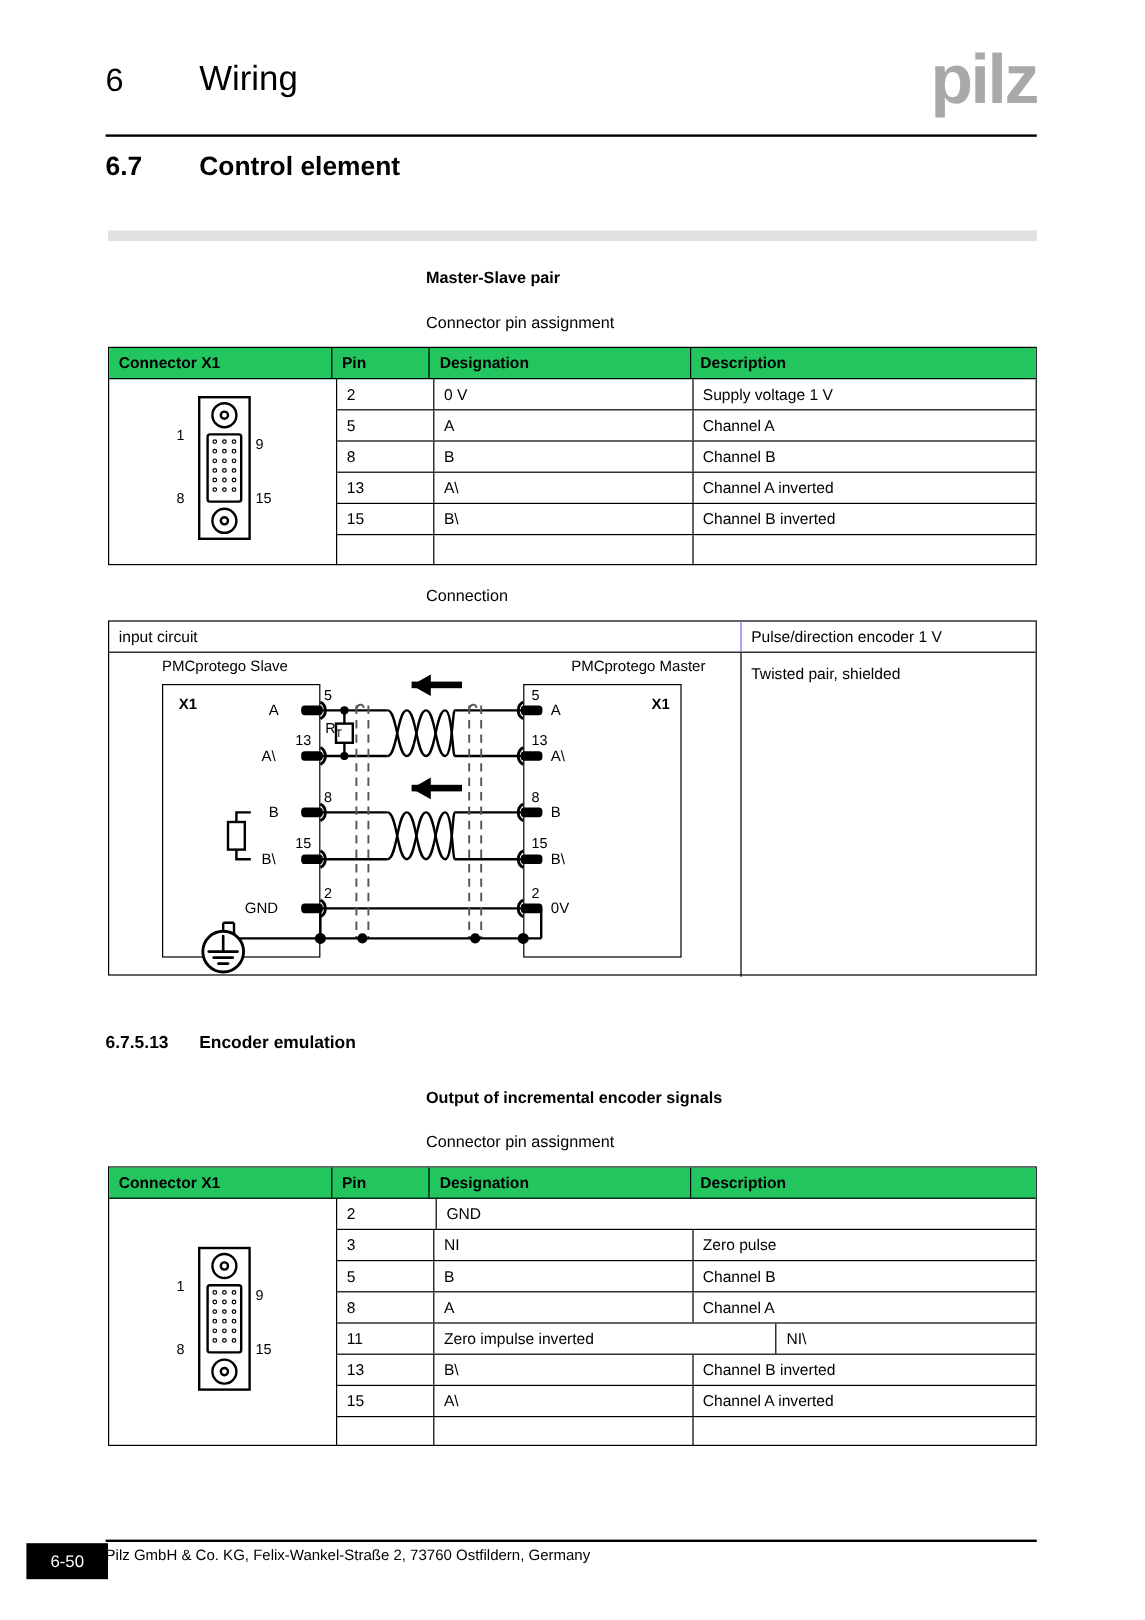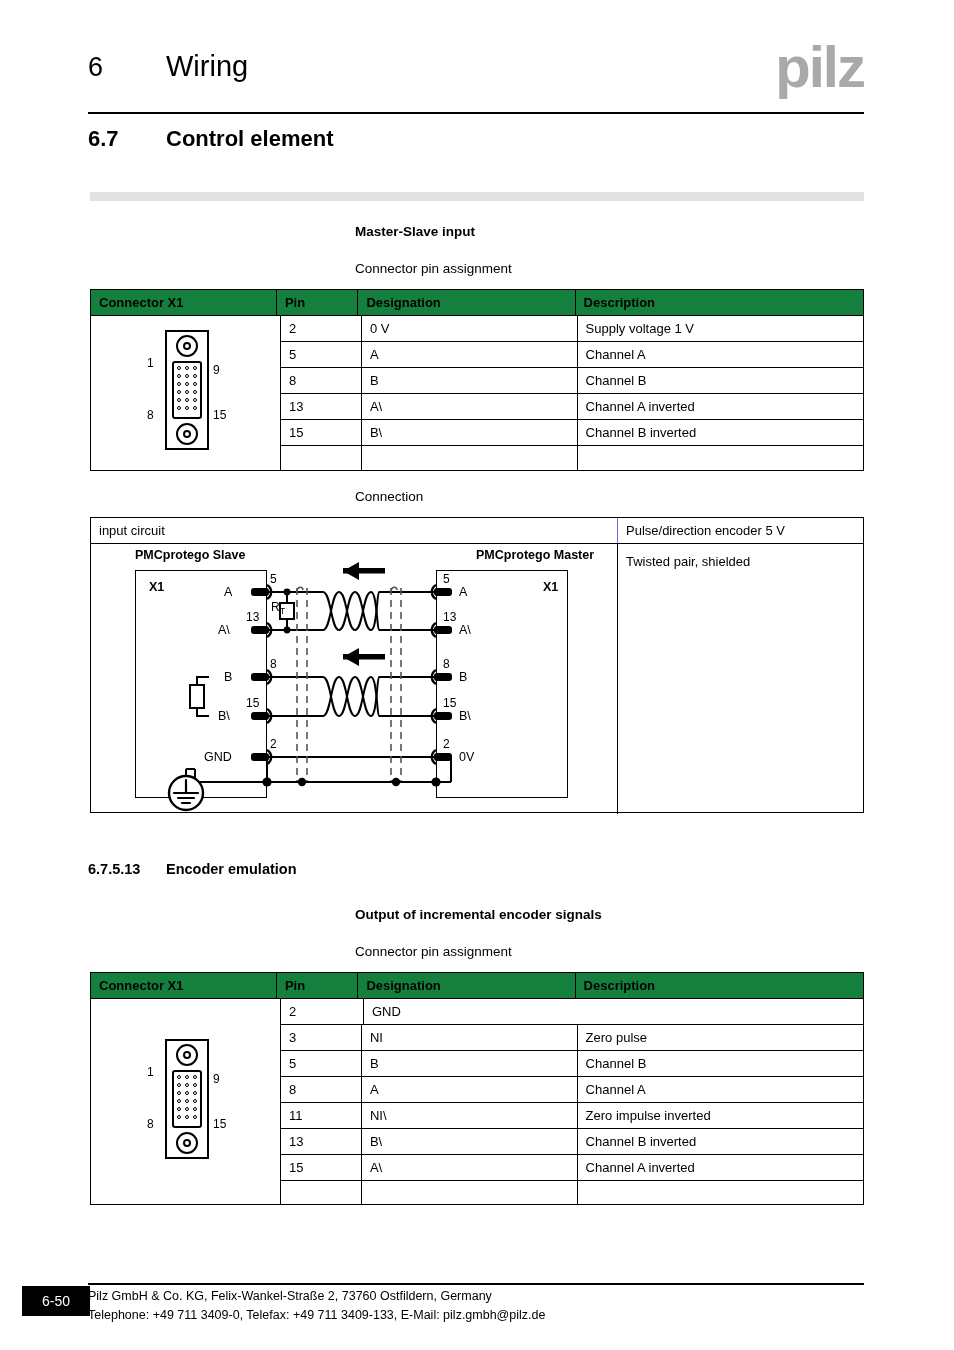--- a/index.html
+++ b/index.html
@@ -25,21 +25,21 @@
   .graybar{position:absolute;left:90px;top:192px;width:774px;height:9px;background:#e2e2e2;}
 
   
   .cap-bold{position:absolute;font-size:13.5px;font-weight:700;}
   .cap-reg{position:absolute;font-size:13.5px;font-weight:400;}
 
   
   .tbl{position:absolute;border:1px solid #000;box-sizing:border-box;
        font-size:13px;background:#fff;}
   .trow{display:flex;box-sizing:border-box;}
-  .trow.head{background:#15803d;font-weight:700;}
+  .trow.head{background:#22c55e;font-weight:700;}
   .cell{box-sizing:border-box;border-right:1px solid #000;
         padding:4px 8px;display:flex;align-items:center;overflow:hidden;}
   .cell:last-child{border-right:none;}
   .rb{border-bottom:1px solid #000;}
   .c-conn{width:190px;}
   .c-pin{width:83px;}
   .c-des{width:222px;}
   .c-dsc{width:294px;}
 
   
@@ -78,21 +78,21 @@
   .conn-bot .r{flex:1;padding:8px;box-sizing:border-box;line-height:1.55;}
   .conn-bot .r p{margin:0 0 14px 0;}
   sub{font-size:9px;}
 
   
   .diag{position:absolute;left:0;top:0;width:527px;height:270px;}
   .dev{position:absolute;border:1.6px solid #000;box-sizing:border-box;background:#fff;}
   .dev-lbl{position:absolute;font-size:12.5px;font-weight:700;}
   .sig{position:absolute;font-size:12.5px;}
   .pinno{position:absolute;font-size:12px;}
-  .boxttl{position:absolute;font-size:12.5px;font-weight:700;}
+  .boxttl{position:absolute;font-size:12.5px;font-weight:400;}
 
   
   .f-rule{position:absolute;left:88px;top:1283px;width:776px;height:1.6px;background:#000;}
   .f-page{position:absolute;left:22px;top:1286px;width:68px;height:30px;background:#000;
           color:#fff;font-size:14px;display:flex;align-items:center;justify-content:center;}
   .f-txt{position:absolute;left:88px;top:1287px;font-size:12.5px;line-height:1.55;}
 </style>
 </head>
 <body>
 
@@ -104,21 +104,21 @@
     <div class="logo">pilz</div>
   </div>
   <div class="hdr-rule"></div>
 
   <div class="sec">
     <div class="sec-num">6.7</div>
     <div class="sec-title">Control element</div>
   </div>
   <div class="graybar"></div>
 
-  <div class="cap-bold" style="left:355px;top:224px;">Master-Slave input</div>
+  <div class="cap-bold" style="left:355px;top:224px;">Master-Slave pair</div>
   <div class="cap-reg" style="left:355px;top:261px;">Connector pin assignment</div>
 
   <div class="tbl" style="left:90px;top:289px;width:774px;height:182px;">
 
     <div class="trow head rb" style="height:26px;">
       <div class="cell c-conn">Connector X1</div>
       <div class="cell c-pin">Pin</div>
       <div class="cell c-des">Designation</div>
       <div class="cell c-dsc">Description</div>
     </div>
@@ -195,21 +195,21 @@
         </div>
       </div>
     </div>
   </div>
 
   <div class="cap-reg" style="left:355px;top:489px;">Connection</div>
 
   <div class="conn-tbl" style="left:90px;top:517px;width:774px;height:296px;">
     <div class="conn-top">
       <div class="l">input circuit</div>
-      <div class="r">Pulse/direction encoder 5 V</div>
+      <div class="r">Pulse/direction encoder 1 V</div>
     </div>
     <div class="conn-bot">
       <div class="l">
         <div class="diag">
 
           <div class="boxttl" style="left:44px;top:4px;">PMCprotego Slave</div>
           <div class="boxttl" style="left:345px;top:4px;padding-left:40px;">PMCprotego Master</div>
 
           <div class="dev" style="left:44px;top:26px;width:132px;height:228px;"></div>
           <div class="dev" style="left:345px;top:26px;width:132px;height:228px;"></div>
@@ -435,22 +435,22 @@
           <div class="cell c-des">B</div>
           <div class="cell c-dsc">Channel B</div>
         </div>
         <div class="trow rb" style="height:26px;">
           <div class="cell c-pin">8</div>
           <div class="cell c-des">A</div>
           <div class="cell c-dsc">Channel A</div>
         </div>
         <div class="trow rb" style="height:26px;">
           <div class="cell c-pin">11</div>
+          <div class="cell c-dsc">Zero impulse inverted</div>
           <div class="cell c-des">NI\</div>
-          <div class="cell c-dsc">Zero impulse inverted</div>
         </div>
         <div class="trow rb" style="height:26px;">
           <div class="cell c-pin">13</div>
           <div class="cell c-des">B\</div>
           <div class="cell c-dsc">Channel B inverted</div>
         </div>
         <div class="trow rb" style="height:26px;">
           <div class="cell c-pin">15</div>
           <div class="cell c-des">A\</div>
           <div class="cell c-dsc">Channel A inverted</div>
@@ -461,16 +461,15 @@
           <div class="cell c-dsc"></div>
         </div>
       </div>
     </div>
   </div>
 
   <div class="f-rule"></div>
   <div class="f-page">6-50</div>
   <div class="f-txt">
     <div>Pilz GmbH &amp; Co. KG, Felix-Wankel-Straße 2, 73760 Ostfildern, Germany</div>
-    <div>Telephone: +49 711 3409-0, Telefax: +49 711 3409-133, E-Mail: pilz.gmbh@pilz.de</div>
   </div>
 
 </div>
 
 </body></html>

